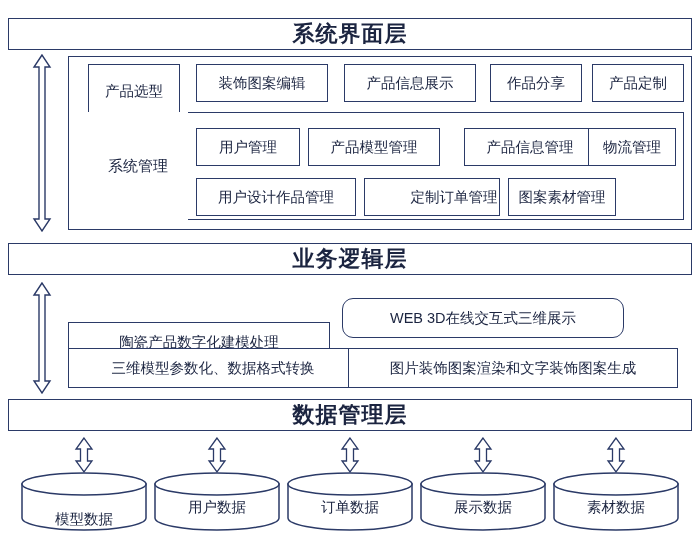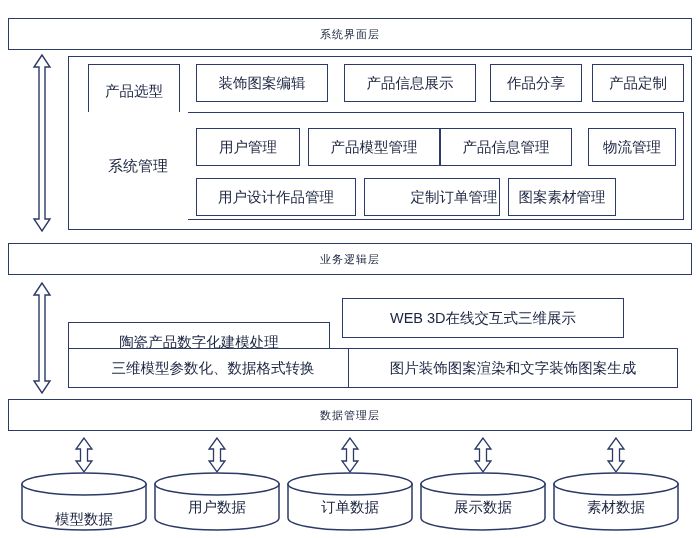--- a/index.html
+++ b/index.html
@@ -24,22 +24,22 @@
     background: #ffffff;
     display: flex;
     align-items: center;
     justify-content: center;
     text-align: center;
     color: #1b2440;
     font-family: "Liberation Sans", sans-serif;
     line-height: 1.15;
   }
   .band {
-    font-size: 11px;
-    font-weight: 400;
+    font-size: 22px;
+    font-weight: 700;
     letter-spacing: 1px;
     text-align: right;
   }
   .outer {
     position: absolute;
     box-sizing: border-box;
     border: 1.5px solid #2b3a67;
     background: #ffffff;
   }
   .cell {
@@ -102,21 +102,21 @@
   <div class="box label-left" style="left:88px; top:112px; width:100px; height:108px; border:none;">
     <span>系统管理</span>
   </div>
 
   <div class="box cell" style="left:196px; top:128px; width:104px; height:38px;">
     <span>用户管理</span>
   </div>
   <div class="box cell" style="left:308px; top:128px; width:132px; height:38px;">
     <span>产品模型管理</span>
   </div>
-  <div class="box cell" style="left:440px; top:128px; width:132px; height:38px;">
+  <div class="box cell" style="left:464px; top:128px; width:132px; height:38px;">
     <span>产品信息管理</span>
   </div>
   <div class="box cell" style="left:588px; top:128px; width:88px; height:38px;">
     <span>物流管理</span>
   </div>
 
   <div class="box cell" style="left:196px; top:178px; width:160px; height:38px;">
     <span>用户设计作品管理</span>
   </div>
   <div class="box cell" style="left:364px; top:178px; width:136px; height:38px;padding-left:44px;">
@@ -132,21 +132,21 @@
 
   <div class="arrow" style="left:30px; top:280px; width:24px; height:116px;">
     <svg width="24" height="116" viewBox="0 0 24 116">
       <path d="M12 3 L4 15 L9 15 L9 101 L4 101 L12 113 L20 101 L15 101 L15 15 L20 15 Z" fill="#ffffff" stroke="#2b3a67" stroke-width="1.4" stroke-linejoin="miter"></path>
     </svg>
   </div>
 
   <div class="box cell" style="left:68px; top:298px; width:262px; height:40px;margin-top:24px;">
     <span>陶瓷产品数字化建模处理</span>
   </div>
-  <div class="box cell" style="left:342px; top:298px; width:282px; height:40px;">
+  <div class="box cell" style="left:342px; top:298px; width:282px; height:40px;border-radius:11px;">
     <span>WEB 3D在线交互式三维展示</span>
   </div>
   <div class="box cell" style="left:68px; top:348px; width:290px; height:40px;">
     <span>三维模型参数化、数据格式转换</span>
   </div>
   <div class="box cell" style="left:348px; top:348px; width:330px; height:40px;">
     <span>图片装饰图案渲染和文字装饰图案生成</span>
   </div>
 
   <div class="box band" style="left:8px; top:399px; width:684px; height:32px;">

